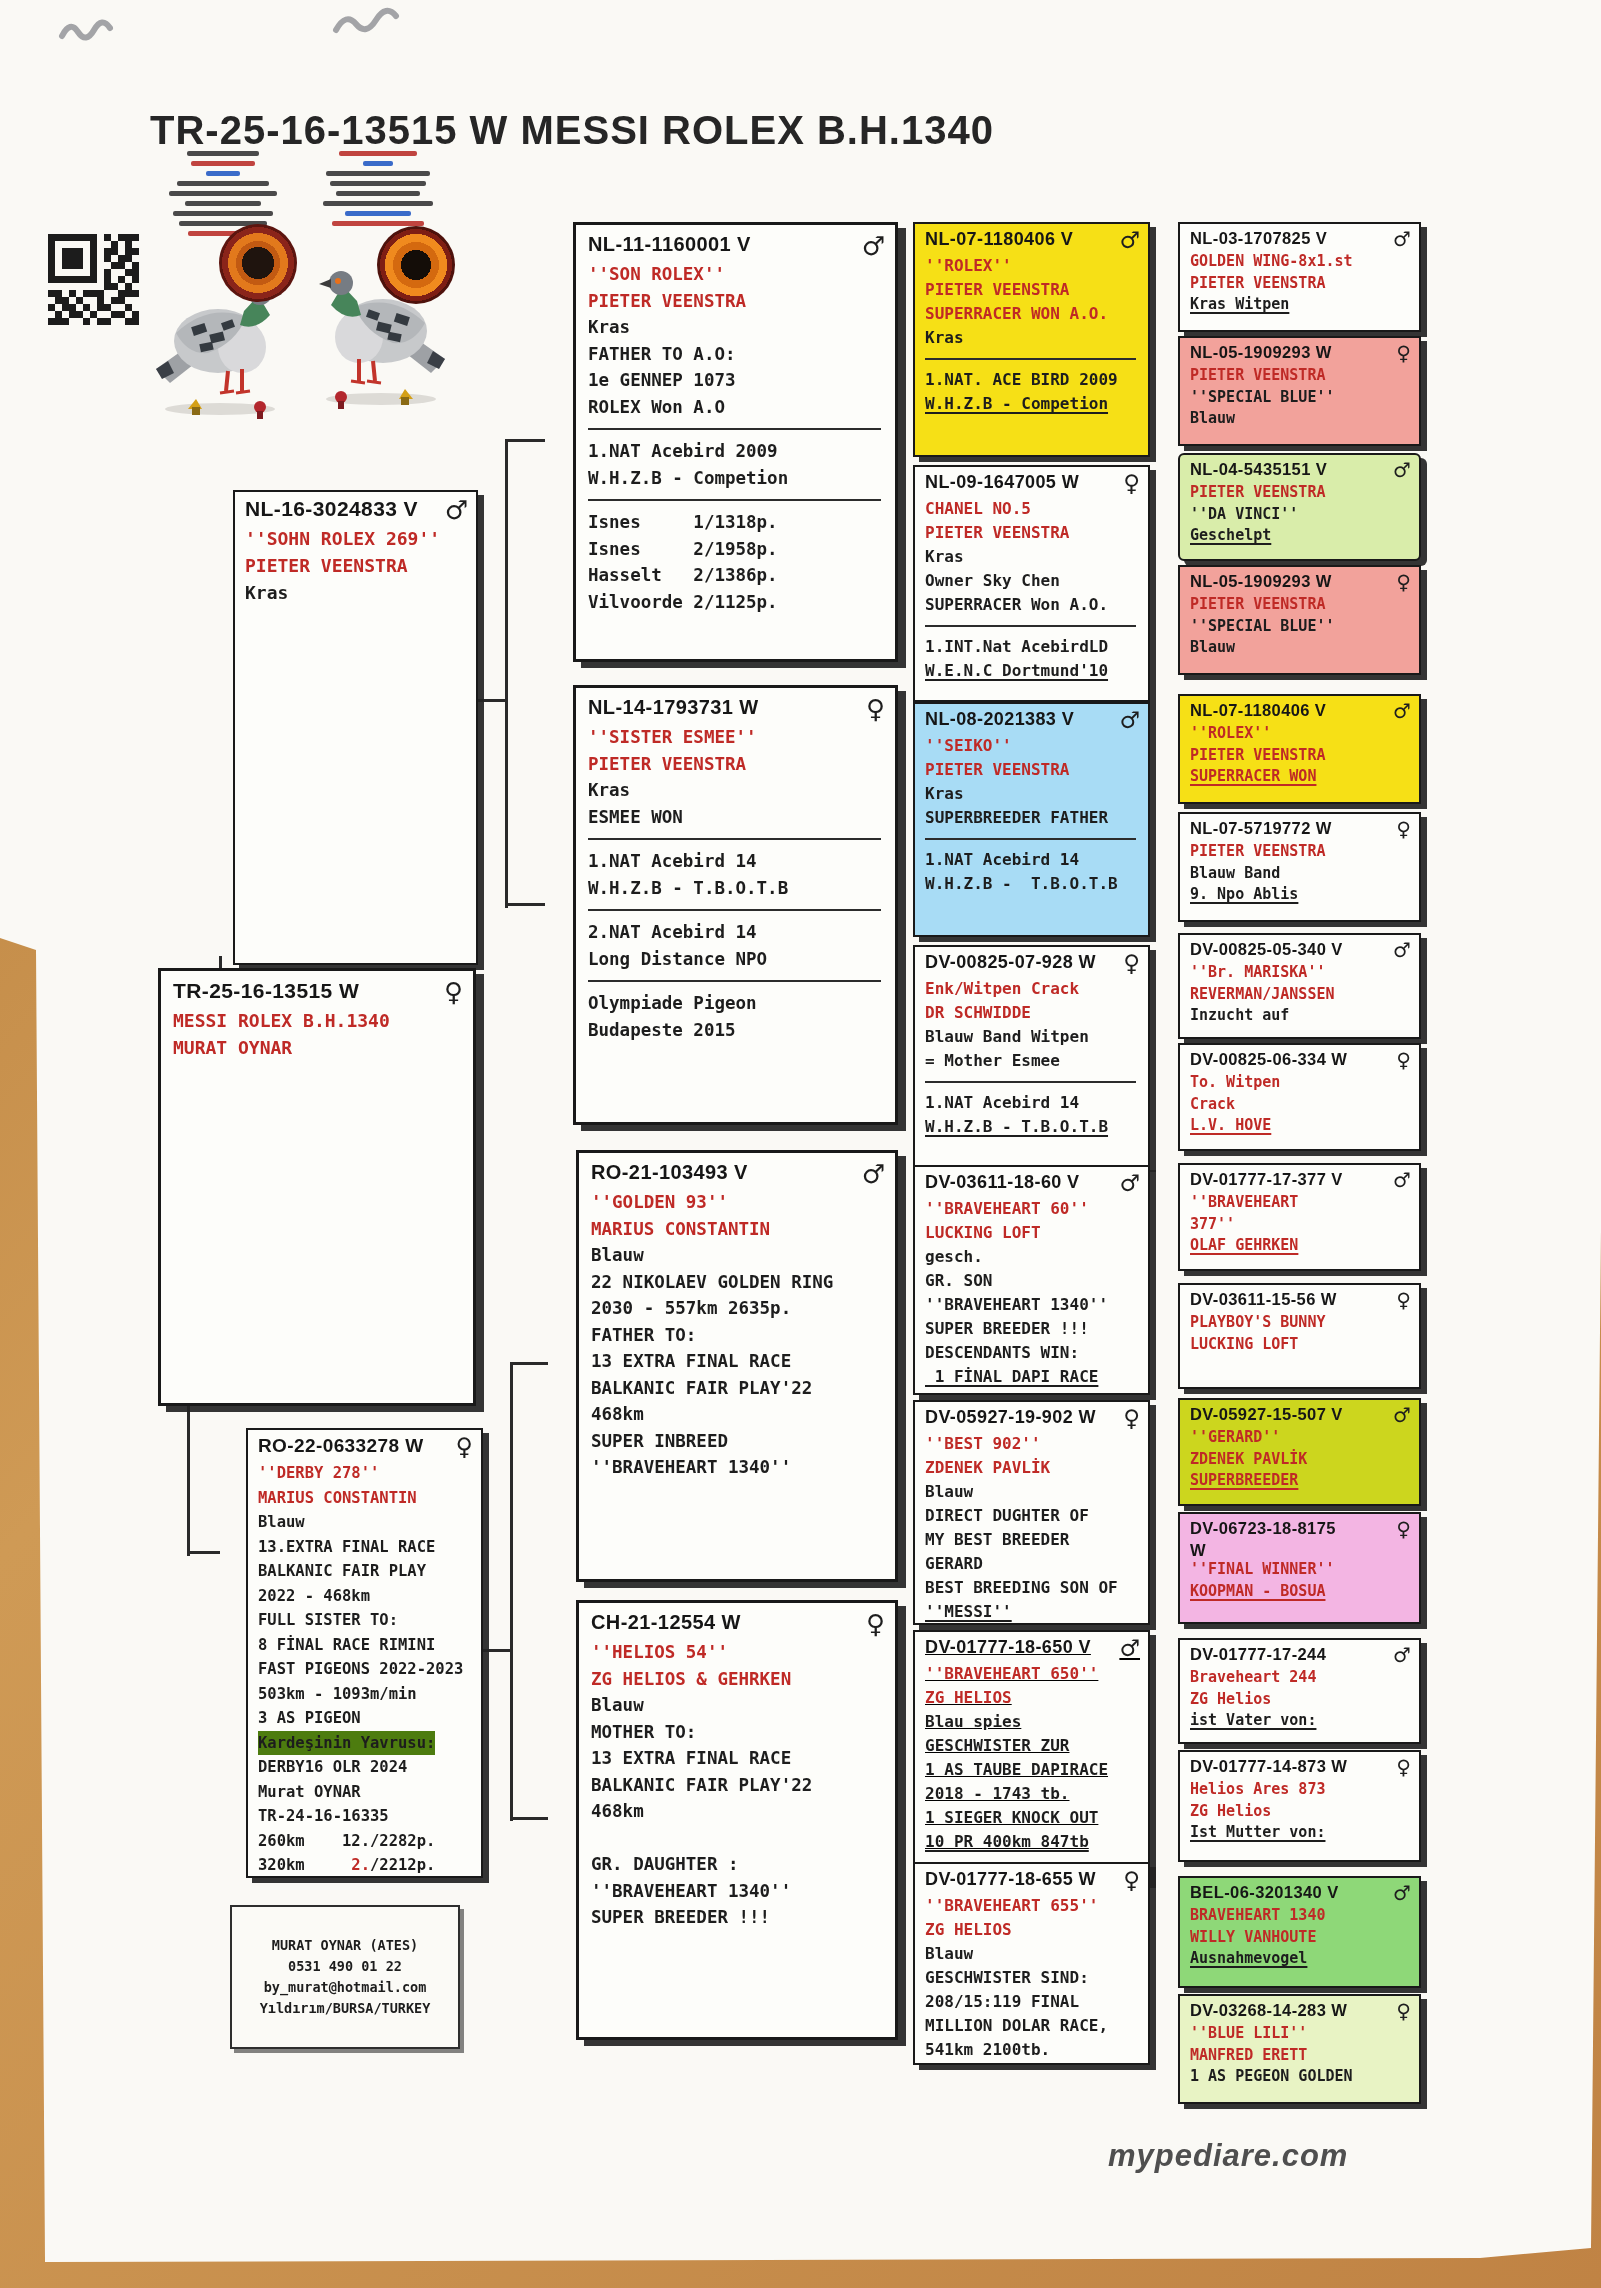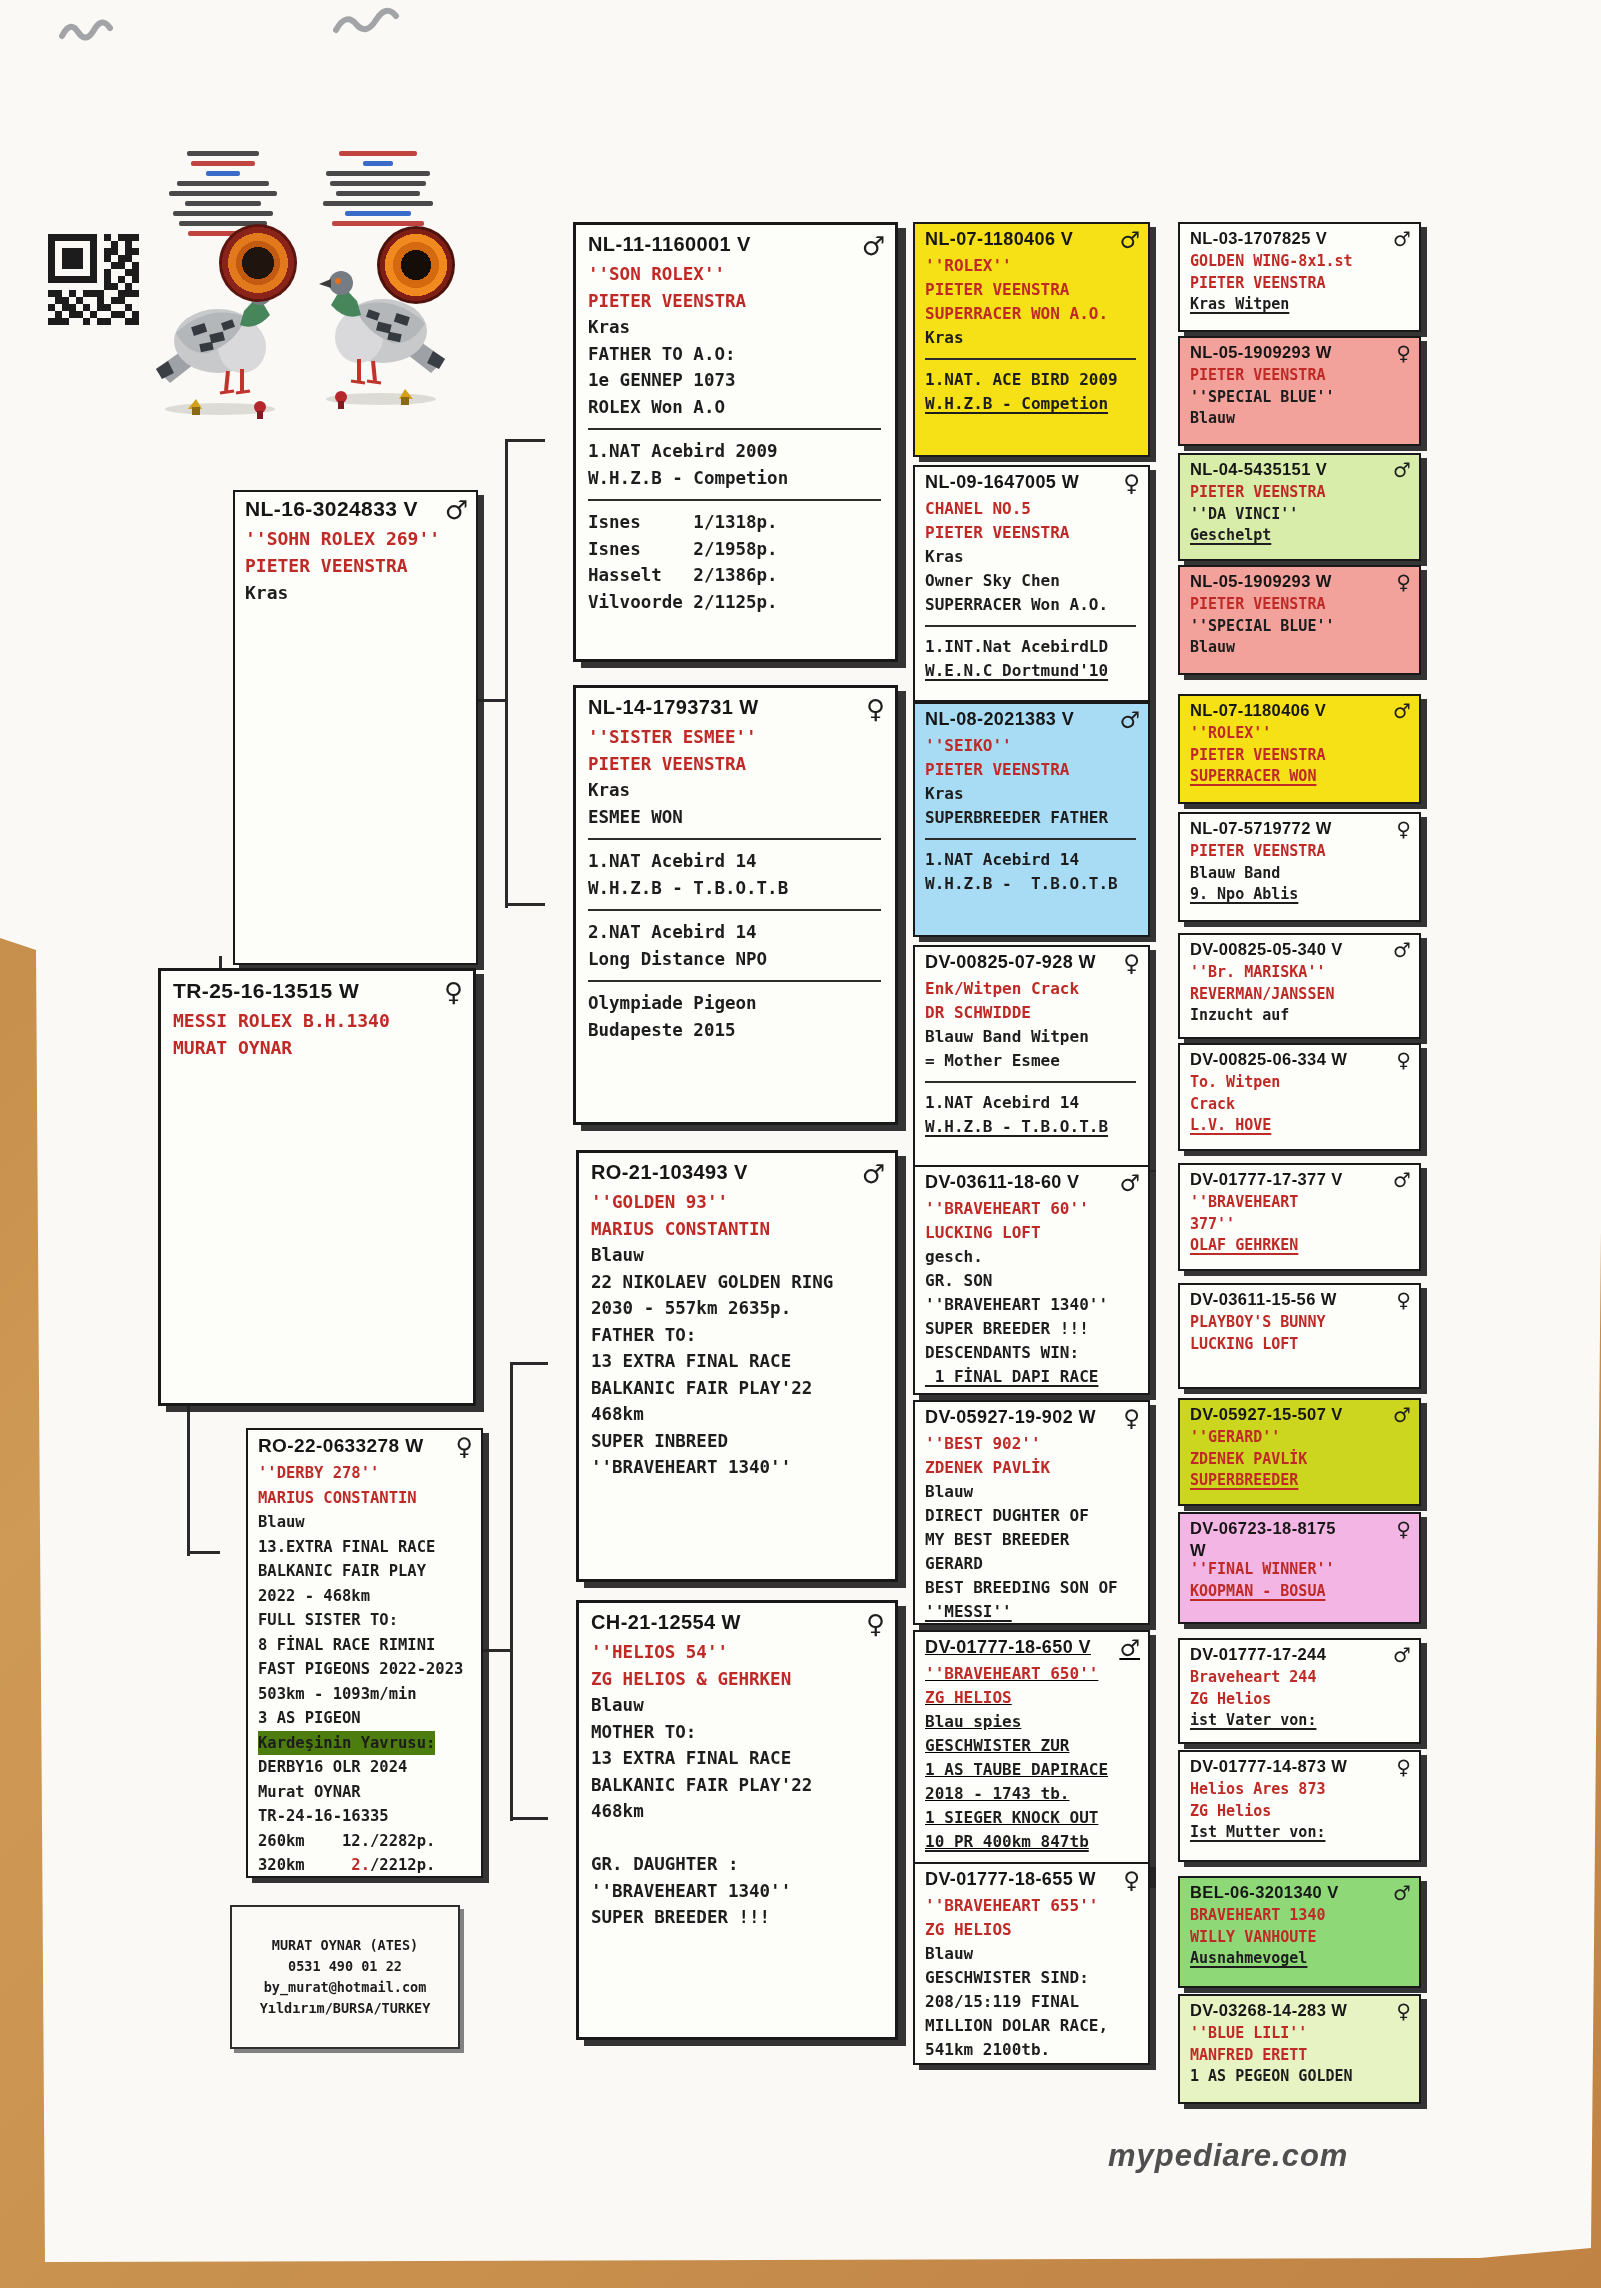--- a/index.html
+++ b/index.html
@@ -58,20 +58,21 @@
 <div id="screen">
   <div id="paper"></div>
 
   <svg class="tape" style="left:58px;top:14px;" width="80" height="34" viewBox="0 0 80 34">
     <path d="M4,22 q8,-16 16,-4 t16,-2 t16,-2" fill="none" stroke="#8e9094" stroke-width="6" stroke-linecap="round"></path>
   </svg>
   <svg class="tape" style="left:330px;top:4px;" width="90" height="36" viewBox="0 0 90 36">
     <path d="M6,26 q10,-18 20,-6 t20,-4 t20,-4" fill="none" stroke="#8e9094" stroke-width="6" stroke-linecap="round"></path>
   </svg>
 
+  <div id="title">TR-25-16-13515 W  MESSI ROLEX B.H.1340</div>
 
   <svg class="qr" id="qr-svg" width="95" height="102" viewBox="0 0 95 102">
       <rect x="0" y="6" width="7" height="7" fill="#1c1c1c"></rect>
       <rect x="7" y="6" width="7" height="7" fill="#1c1c1c"></rect>
       <rect x="14" y="6" width="7" height="7" fill="#1c1c1c"></rect>
       <rect x="21" y="6" width="7" height="7" fill="#1c1c1c"></rect>
       <rect x="28" y="6" width="7" height="7" fill="#1c1c1c"></rect>
       <rect x="35" y="6" width="7" height="7" fill="#1c1c1c"></rect>
       <rect x="42" y="6" width="7" height="7" fill="#1c1c1c"></rect>
       <rect x="56" y="6" width="7" height="7" fill="#1c1c1c"></rect>
@@ -510,21 +511,21 @@
       </div>
       <div class="pbox col4 small bg-salmon" style="left: 1150px; top: 336px; width: 243px; height: 110px;">
         <div class="ring-row">
           <span class="ring">NL-05-1909293 W</span>
           <span class="sex">♀</span>
         </div>
         <div class="ln red">PIETER VEENSTRA</div>
         <div class="ln blk">''SPECIAL BLUE''</div>
         <div class="ln blk">Blauw</div>
       </div>
-      <div class="pbox col4 small bg-ltgreen" style="left: 1150px; top: 453px; width: 243px; height: 108px;">
+      <div class="pbox col4 small bg-ltgreen" style="left: 1150px; top: 453px; width: 243px; height: 108px; border-radius: 6px;">
         <div class="ring-row">
           <span class="ring">NL-04-5435151 V</span>
           <span class="sex">♂</span>
         </div>
         <div class="ln red">PIETER VEENSTRA</div>
         <div class="ln blk">''DA VINCI''</div>
         <div class="ln blk u">Geschelpt</div>
       </div>
       <div class="pbox col4 small bg-salmon" style="left: 1150px; top: 565px; width: 243px; height: 110px;">
         <div class="ring-row">

